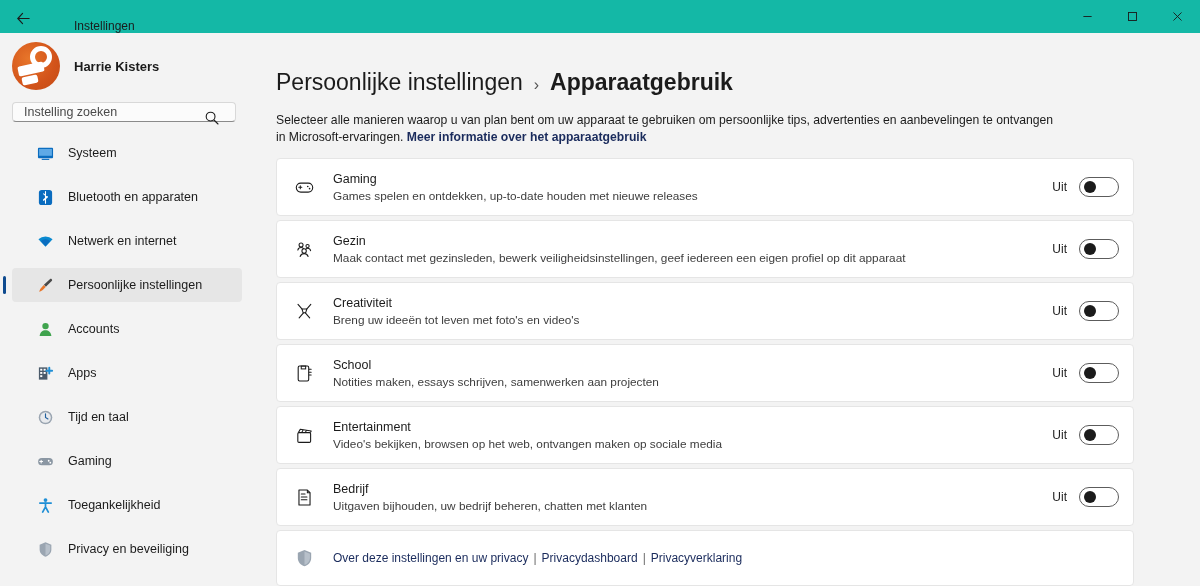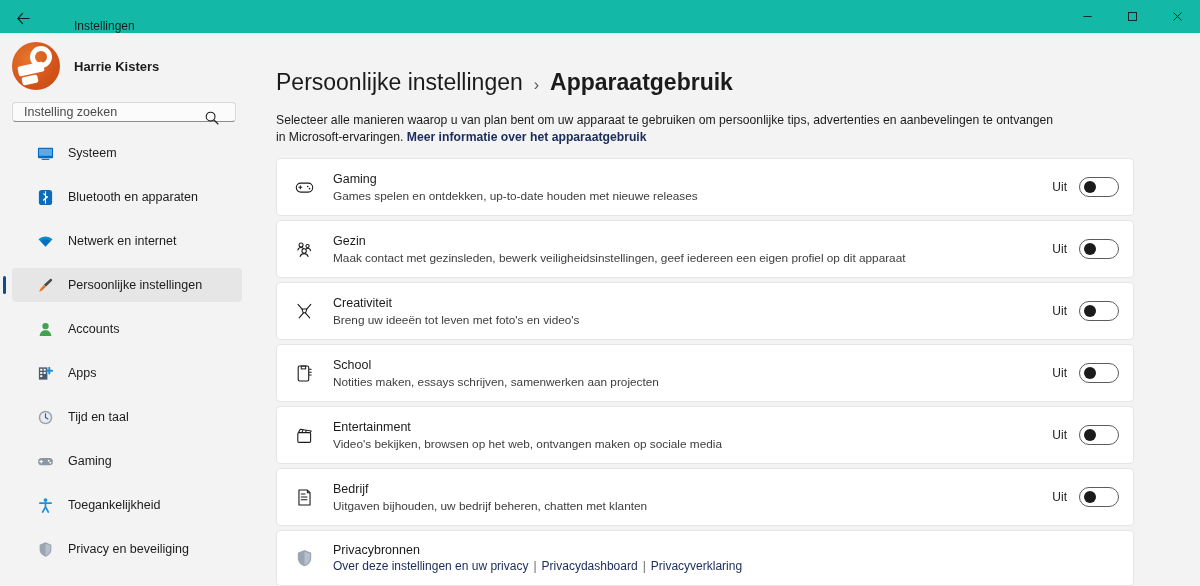--- a/index.html
+++ b/index.html
@@ -458,21 +458,20 @@
         </div>
 
         <div class="card privacy">
           <span class="card-icon">
             <svg viewBox="0 0 22 22" width="21" height="21">
               <path d="M11 2.2 L18 5 V10.4 C18 14.6 15.1 17.8 11 19.2 C6.9 17.8 4 14.6 4 10.4 V5 Z" fill="#9aa5b1"></path>
               <path d="M11 3.7 L16.7 6 V10.4 C16.7 13.8 14.4 16.6 11 17.8 Z" fill="#b7c0ca"></path>
             </svg>
           </span>
           <div class="card-text">
-            <div class="card-title">Privacybronnen</div>
             <div class="priv-links">
               <a>Over deze instellingen en uw privacy</a><span class="priv-sep">|</span><a>Privacydashboard</a><span class="priv-sep">|</span><a>Privacyverklaring</a>
             </div>
           </div>
         </div>
 
       </div>
 
     </div>
   </div>

